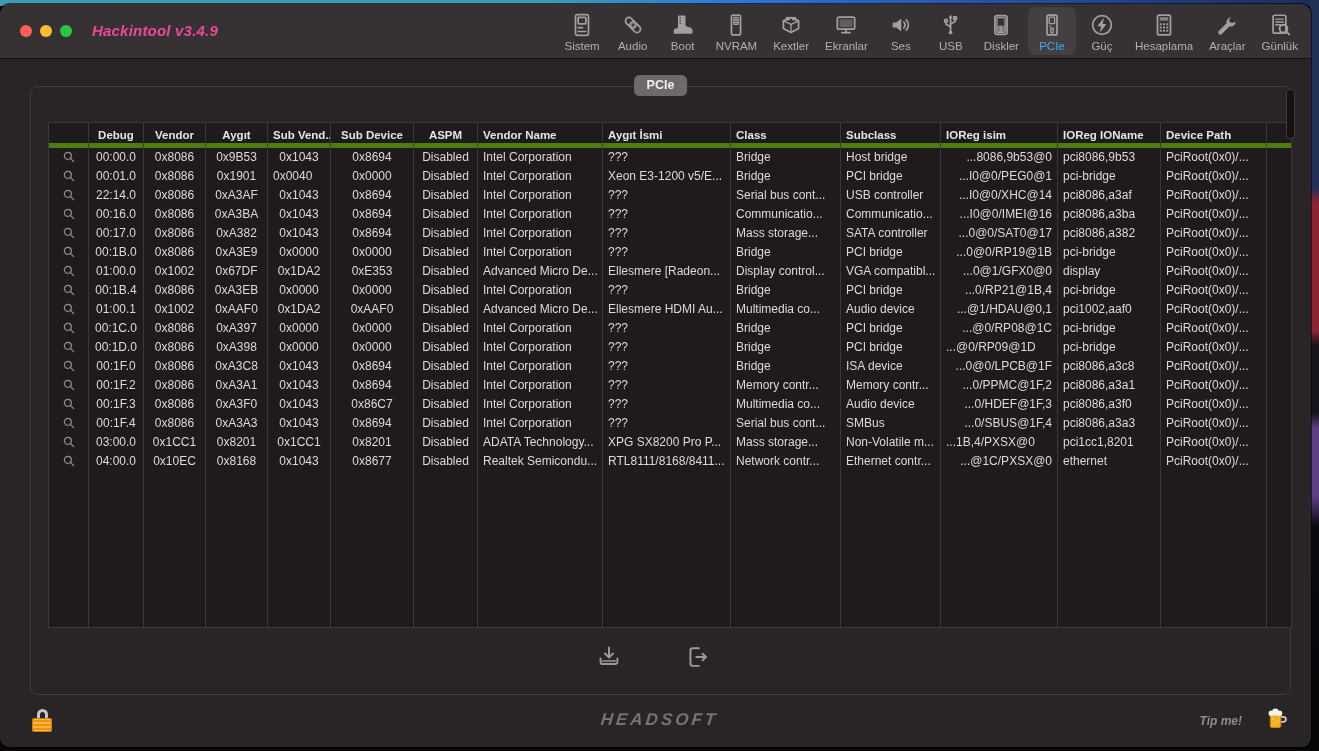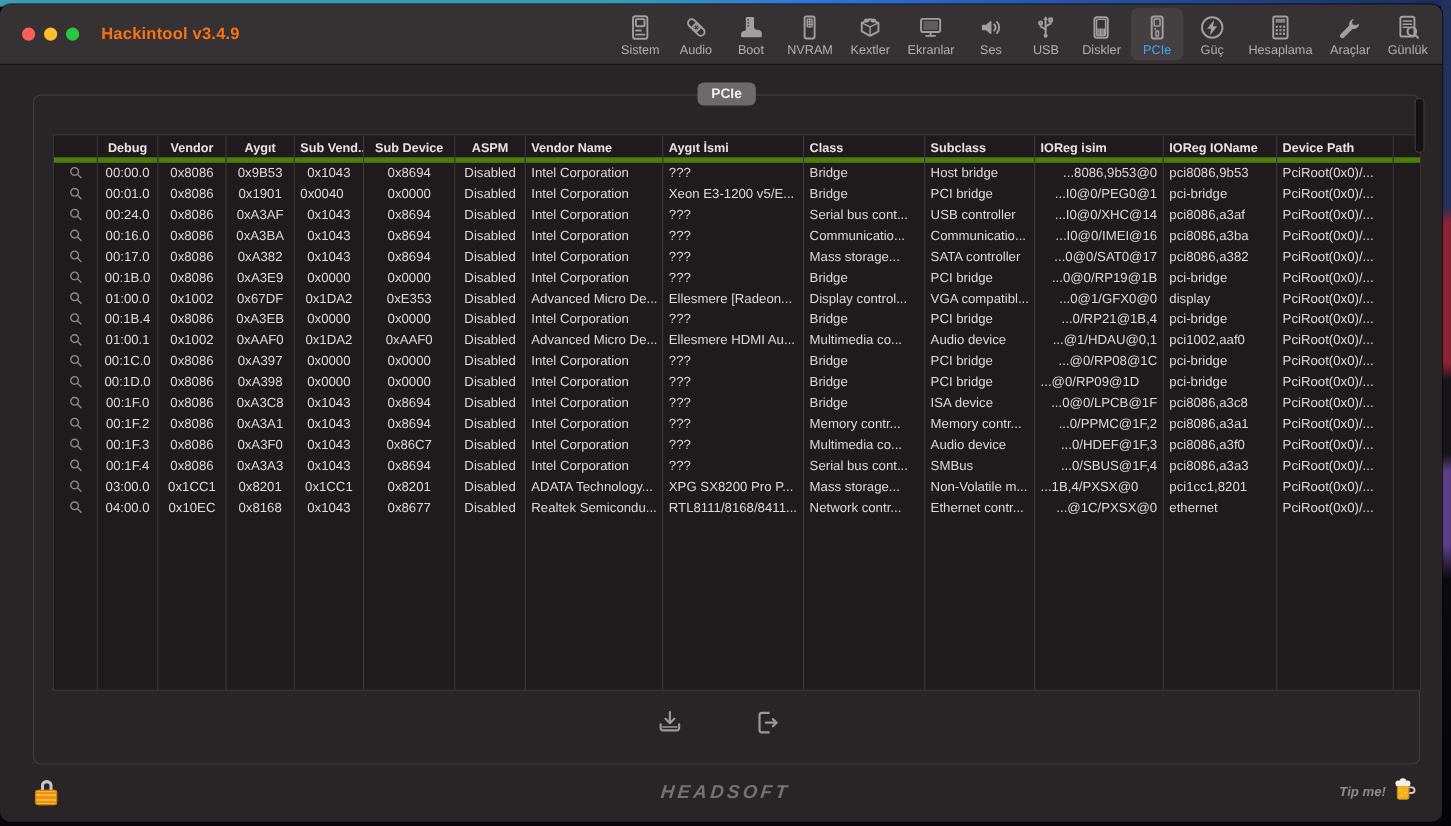--- a/index.html
+++ b/index.html
@@ -9,21 +9,21 @@
     background:linear-gradient(90deg,#3d9ab0 0%,#3d9ab0 42%,#2f74d8 56%,#27509e 76%,#1b2c5a 100%);}
   .desk-right{position:absolute;top:0;right:0;width:9px;height:751px;
     background:linear-gradient(180deg,#233058 0%,#233058 25%,#8c2433 27%,#8c2433 44%,#17141c 46%,#17141c 55%,#5d3f85 57%,#5d3f85 66%,#0b0a10 70%,#050507 100%);}
   
   .window{position:absolute;left:0;top:4px;width:1311px;height:743px;background:#292425;
     border-radius:10px 10px 9px 9px;overflow:hidden;box-shadow:0 0 0 1px rgba(0,0,0,.6);}
   .titlebar{position:relative;height:54px;background:#363132;border-bottom:1px solid #141112;}
   .lights{position:absolute;left:20px;top:21px;display:flex;gap:8px;}
   .light{width:12px;height:12px;border-radius:50%;}
   .light.red{background:#ff5f57;}.light.yellow{background:#febc2e;}.light.green{background:#29c73f;}
-  .wtitle{position:absolute;left:92px;top:18px;font-size:15px;font-weight:bold;color:#f97316;letter-spacing:.2px;}
+  .wtitle{position:absolute;left:92px;top:18px;font-size:15px;font-weight:bold;color:#ec4899;letter-spacing:.2px;font-style:italic;}
   
   .toolbar{position:absolute;right:6px;top:2px;bottom:2px;display:flex;align-items:center;gap:2px;}
   .titem{display:flex;flex-direction:column;align-items:center;justify-content:center;gap:2px;
     padding:4px 7px 3px 7px;border-radius:7px;min-width:34px;cursor:default;}
   .titem .ticon{height:27px;display:flex;align-items:flex-end;}
   .titem svg{stroke:#a29fa0;fill:none;stroke-width:1.6;stroke-linecap:round;stroke-linejoin:round;}
   .tlabel{font-size:11.5px;color:#b2afb0;white-space:nowrap;line-height:12px;}
   .titem.sel{background:#443f40;}
   .titem.sel .tlabel{color:#3fa9f5;}
   
@@ -55,21 +55,21 @@
   
   .footer{position:absolute;left:30px;right:22px;bottom:12px;height:30px;}
   .lock{position:absolute;left:2px;bottom:2px;width:20px;height:24px;}
   .lock .shackle{width:11px;height:10px;border:3px solid #c9c6c7;border-bottom:none;
     border-radius:6px 6px 0 0;margin:0 auto;box-sizing:border-box;}
   .lock .lbody{width:20px;height:14px;border-radius:3px;margin-top:-1px;
     background:repeating-linear-gradient(180deg,#ffb73c 0 2px,#ef9214 2px 4px);
     box-shadow:inset 0 0 0 1px #d07f09;}
   .brand{position:absolute;left:0;right:0;bottom:5px;text-align:center;
     font-size:17px;font-weight:800;font-style:italic;letter-spacing:3px;color:#757273;transform:skewX(-6deg);}
-  .tip{position:absolute;right:0;bottom:0;display:flex;align-items:center;gap:6px;}
+  .tip{position:absolute;right:0;bottom:0;display:flex;align-items:center;gap:24px;}
   .tiptext{font-size:12px;font-weight:bold;font-style:italic;color:#8f8c8d;}
 </style>
 </head>
 <body>
 
 <div class="desk-top"></div>
 <div class="desk-right"></div>
 
 <div class="window">
 
@@ -343,21 +343,21 @@
             </svg></div>
           <div class="td" style="text-align: center;"><svg width="14" height="14" viewBox="0 0 24 24" style="stroke:#8f8c8d;fill:none;stroke-width:2.1;stroke-linecap:round">
               <circle cx="10" cy="10" r="6"></circle>
               <line x1="14.6" y1="14.6" x2="20" y2="20"></line>
             </svg></div>
         </div>
         <div class="tcol" style="width: 55px;">
           <div class="th" style="text-align: center;">Debug</div>
           <div class="td" style="text-align: center;">00:00.0</div>
           <div class="td" style="text-align: center;">00:01.0</div>
-          <div class="td" style="text-align: center;">00:24.0</div>
+          <div class="td" style="text-align: center;">22:14.0</div>
           <div class="td" style="text-align: center;">00:16.0</div>
           <div class="td" style="text-align: center;">00:17.0</div>
           <div class="td" style="text-align: center;">00:1B.0</div>
           <div class="td" style="text-align: center;">01:00.0</div>
           <div class="td" style="text-align: center;">00:1B.4</div>
           <div class="td" style="text-align: center;">01:00.1</div>
           <div class="td" style="text-align: center;">00:1C.0</div>
           <div class="td" style="text-align: center;">00:1D.0</div>
           <div class="td" style="text-align: center;">00:1F.0</div>
           <div class="td" style="text-align: center;">00:1F.2</div>

